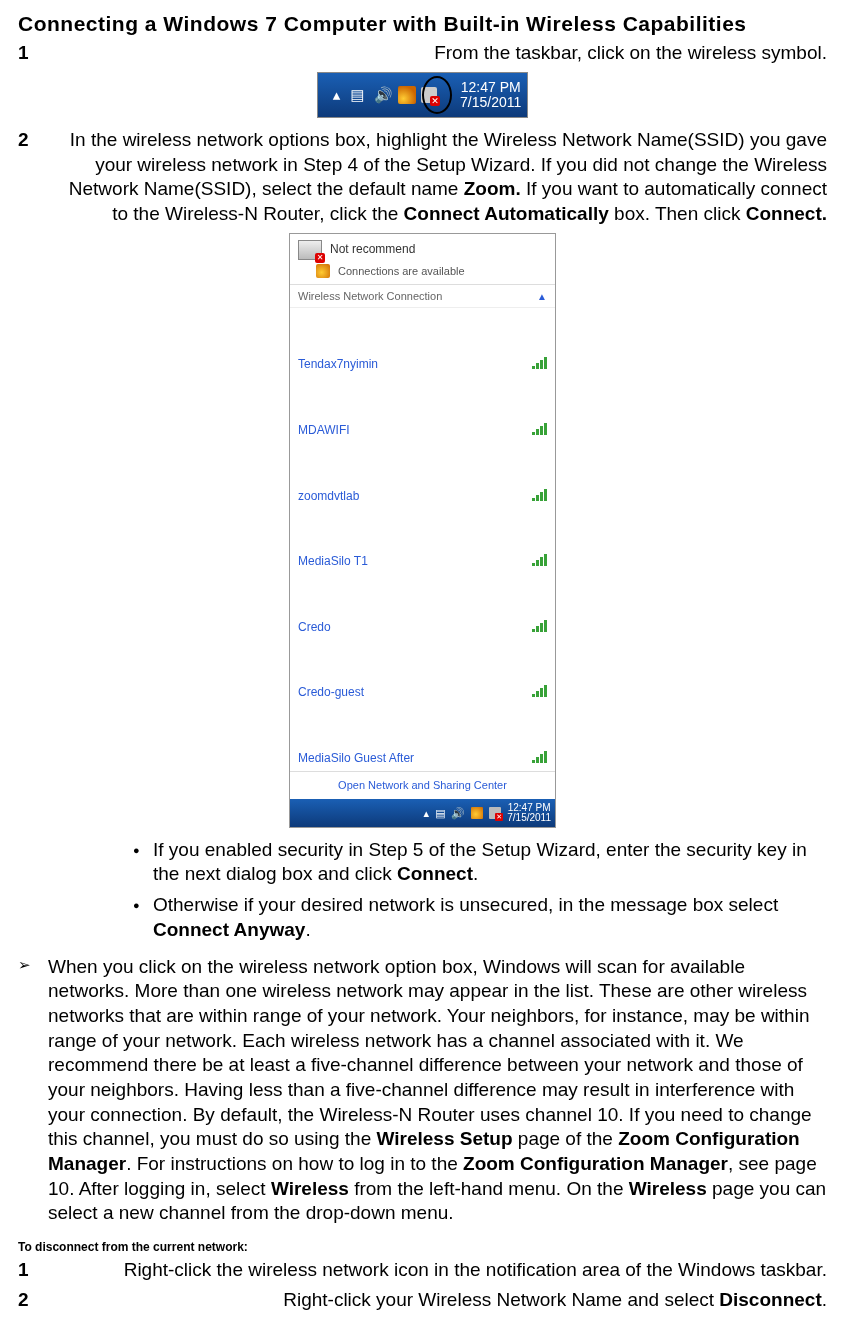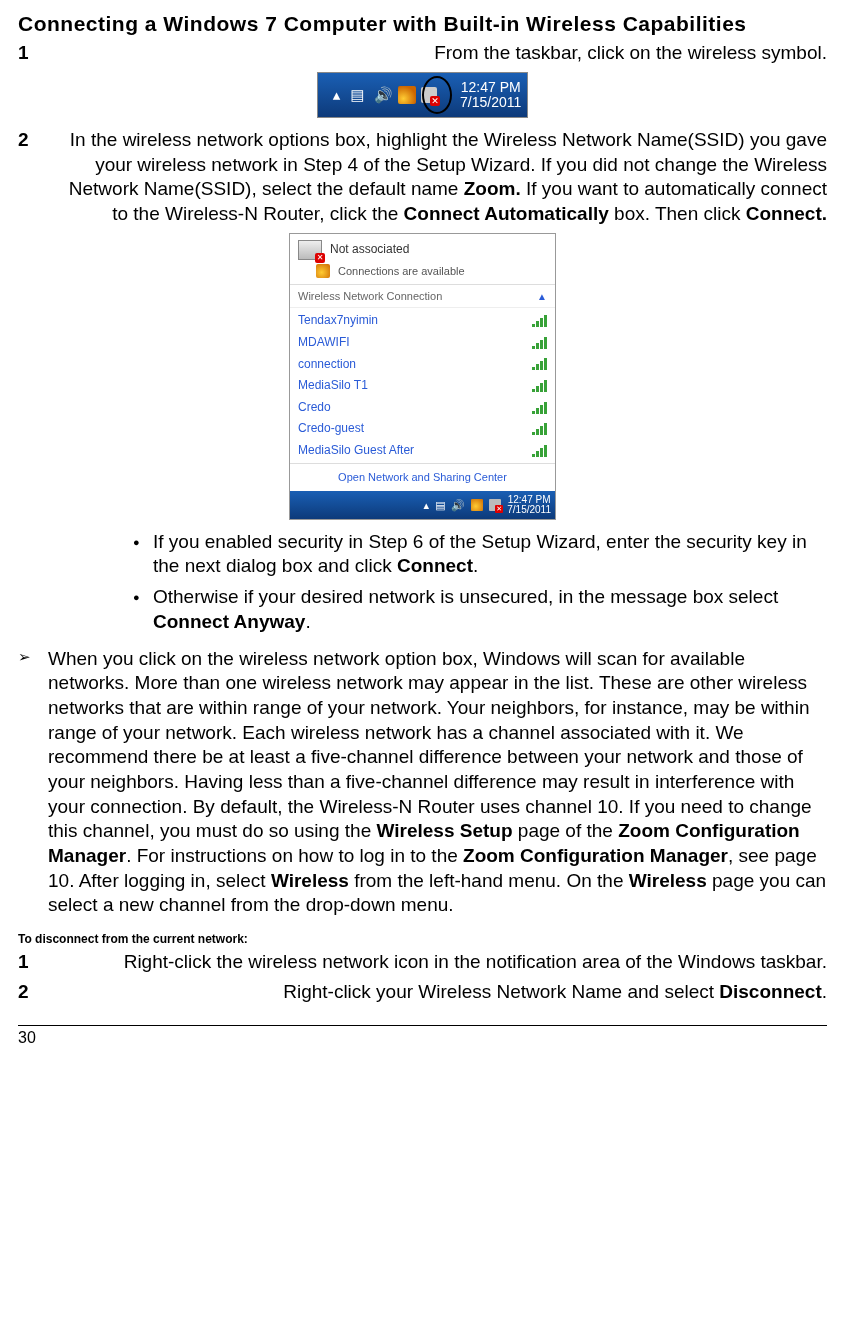--- a/index.html
+++ b/index.html
@@ -150,23 +150,24 @@
     gap: 32px;
   }
   .wp-section-hdr .chev {
     color: #2a5bd7;
     font-size: 10px;
   }
   .wp-list {
     padding: 2px 0;
   }
   .wp-item {
-    display: flex; justify-content: space-between; align-items: center;
+    display: flex; justify-content: space-between; align-items: flex-start;
     padding: 3px 8px;
     color: #2a5bd7;
+    margin-top: 44px;
   }
   .wp-item.boxed {
     outline: 2px solid #000;
     outline-offset: -1px;
   }
   .wp-bars {
     display:flex; align-items:flex-end; gap:1px; height:12px;
   }
   .wp-bars span {
     width:3px; background:#38a238;
@@ -281,21 +282,21 @@
     <span>In the wireless network options box, highlight the Wireless Network Name(SSID) you gave your wireless network in Step 4 of the Setup Wizard. If you did not change the Wireless Network Name(SSID), select the default name </span><b>Zoom.</b><span> If you want to automatically connect to the Wireless-N Router, click the </span><b>Connect Automatically</b><span> box. Then click </span><b>Connect.</b>
   </div>
 </div>
 
 <div class="figure-wrap">
   <div class="wifi-popup-wrap">
     <div class="wifi-popup">
       <div class="wp-top">
         <div class="wp-not-connected">
           <div class="wp-icon-monitor"></div>
-          <span>Not associated</span>
+          <span>Not recommend</span>
         </div>
         <div class="wp-avail">
           <div class="wp-avail-icon"></div>
           <span>Connections are available</span>
         </div>
       </div>
       <div class="wp-section-hdr">
         <span>Wireless Network Connection</span>
         <span class="chev">▲</span>
       </div>
@@ -316,21 +317,21 @@
             <span style="display: flex; align-items: center;">
               <span class="wp-bars">
                 <span></span>
                 <span></span>
                 <span></span>
                 <span></span>
               </span>
             </span>
           </div>
           <div class="wp-item">
-            <span>connection</span>
+            <span>zoomdvtlab</span>
             <span style="display: flex; align-items: center;">
               <span class="wp-bars">
                 <span></span>
                 <span></span>
                 <span></span>
                 <span></span>
               </span>
             </span>
           </div>
           <div class="wp-item">
@@ -390,21 +391,21 @@
         <div>12:47 PM</div>
         <div>7/15/2011</div>
       </div>
     </div>
   </div>
 </div>
 
 <div class="bullets">
   <div class="bitem">
     <div class="dot">●</div>
-    <div><span>If you enabled security in Step 6 of the Setup Wizard, enter the security key in the next dialog box and click </span><b>Connect</b><span>.</span></div>
+    <div><span>If you enabled security in Step 5 of the Setup Wizard, enter the security key in the next dialog box and click </span><b>Connect</b><span>.</span></div>
   </div>
   <div class="bitem">
     <div class="dot">●</div>
     <div><span>Otherwise if your desired network is unsecured, in the message box select </span><b>Connect Anyway</b><span>.</span></div>
   </div>
 </div>
 
 <div class="arrow-row">
   <div class="arrow">➢</div>
   <div>

